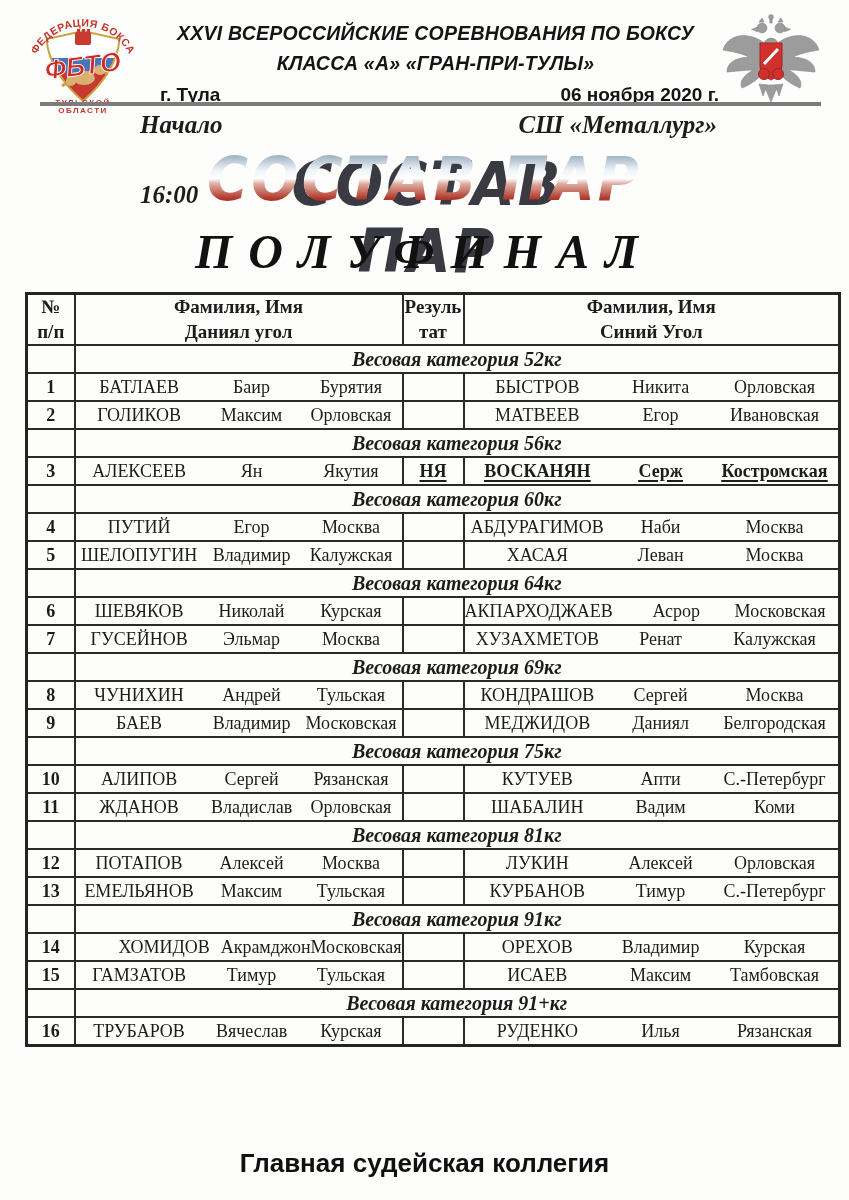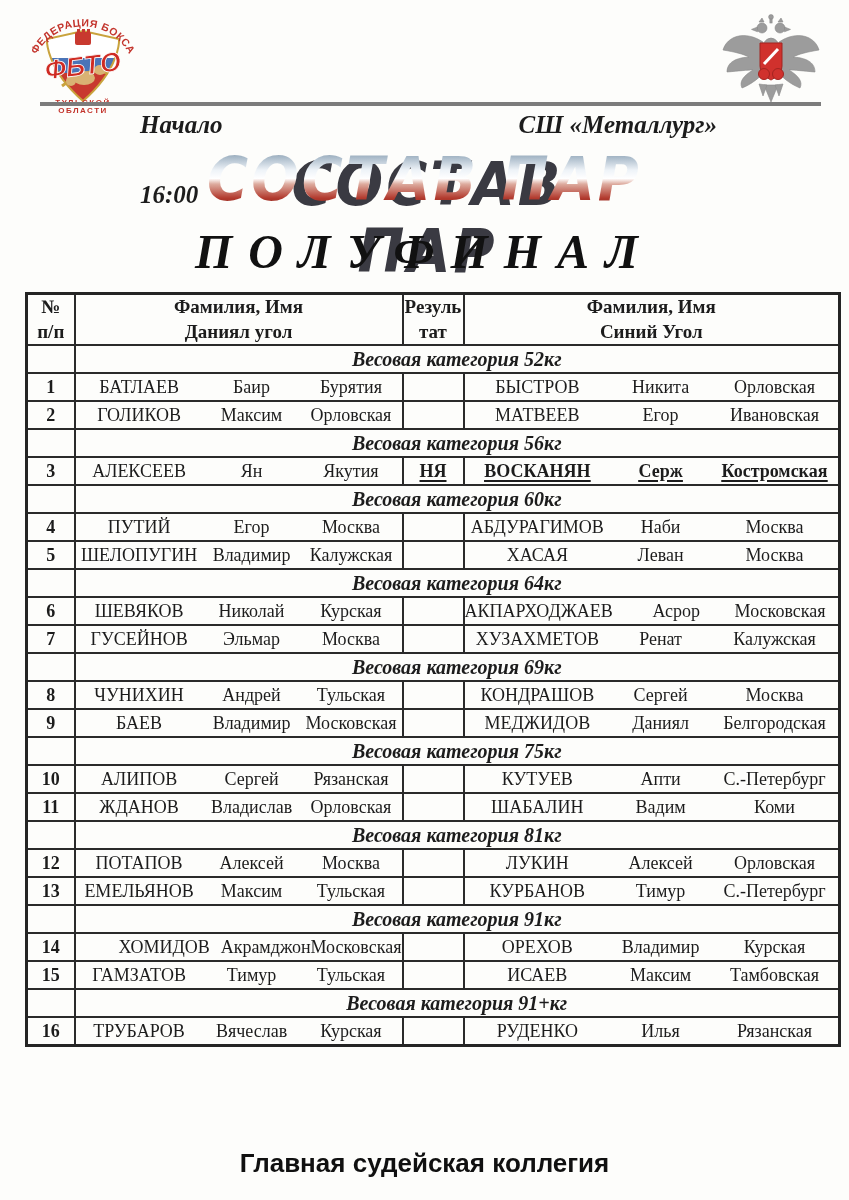--- a/index.html
+++ b/index.html
@@ -112,20 +112,28 @@
 
         <text font-size="10.5" font-weight="bold" fill="#c3342c" letter-spacing="0.5">
           <textPath href="#arcTop" startOffset="50%" text-anchor="middle">ФЕДЕРАЦИЯ БОКСА</textPath>
         </text>
 
         <text x="61" y="97" text-anchor="middle" font-size="8" font-weight="bold" fill="#c3342c" letter-spacing="1.5">ТУЛЬСКОЙ</text>
         <text x="61" y="105" text-anchor="middle" font-size="8" font-weight="bold" fill="#c3342c" letter-spacing="1.5">ОБЛАСТИ</text>
       </svg>
     </div>
 
+    <div class="header-center">
+      <div class="title-line">XXVI ВСЕРОССИЙСКИЕ СОРЕВНОВАНИЯ ПО БОКСУ</div>
+      <div class="title-line">КЛАССА «А» «ГРАН-ПРИ-ТУЛЫ»</div>
+      <div class="city-date-row">
+        <span>г. Тула</span>
+        <span>06 ноября 2020 г.</span>
+      </div>
+    </div>
 
     <div class="logo-right">
       <svg width="104" height="96" viewBox="0 0 104 96">
         <g fill="#9c9c9c" stroke="#8a8a8a" stroke-width="0.6">
 
           <circle cx="52" cy="5" r="2.4"></circle>
           <rect x="50.9" y="7" width="2.2" height="4"></rect>
 
           <circle cx="43" cy="16" r="5"></circle>
           <circle cx="61" cy="16" r="5"></circle>

